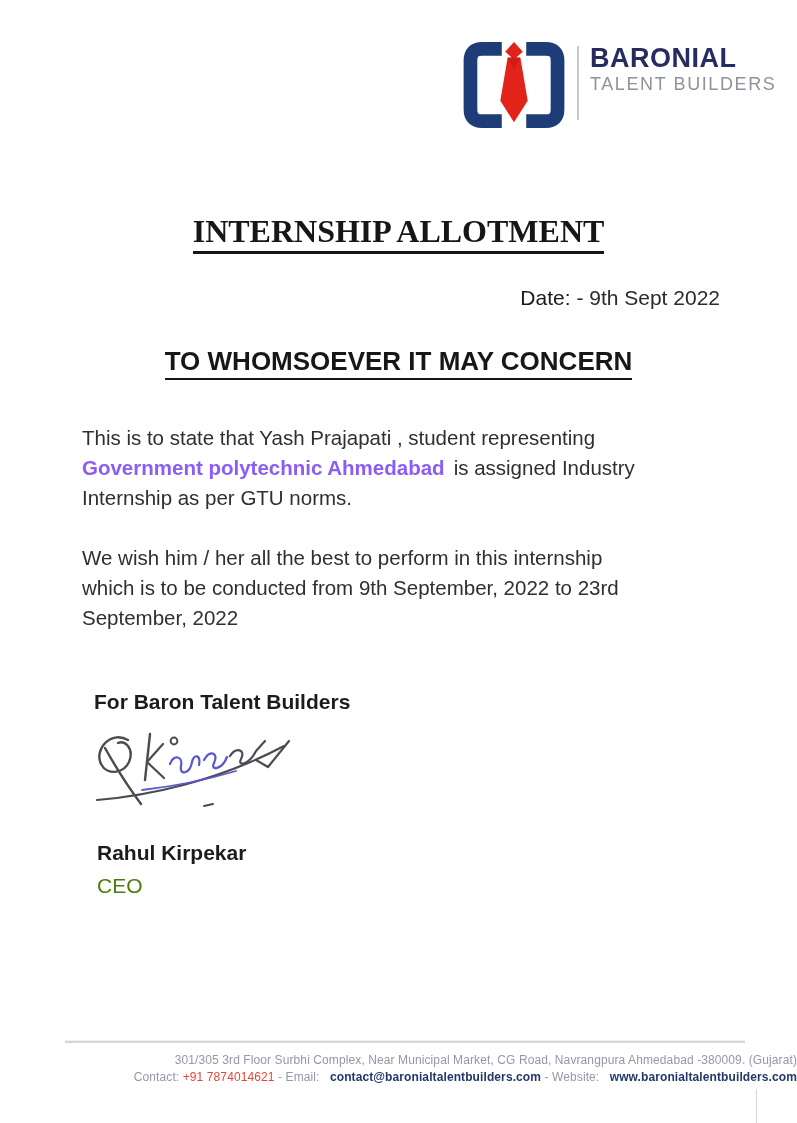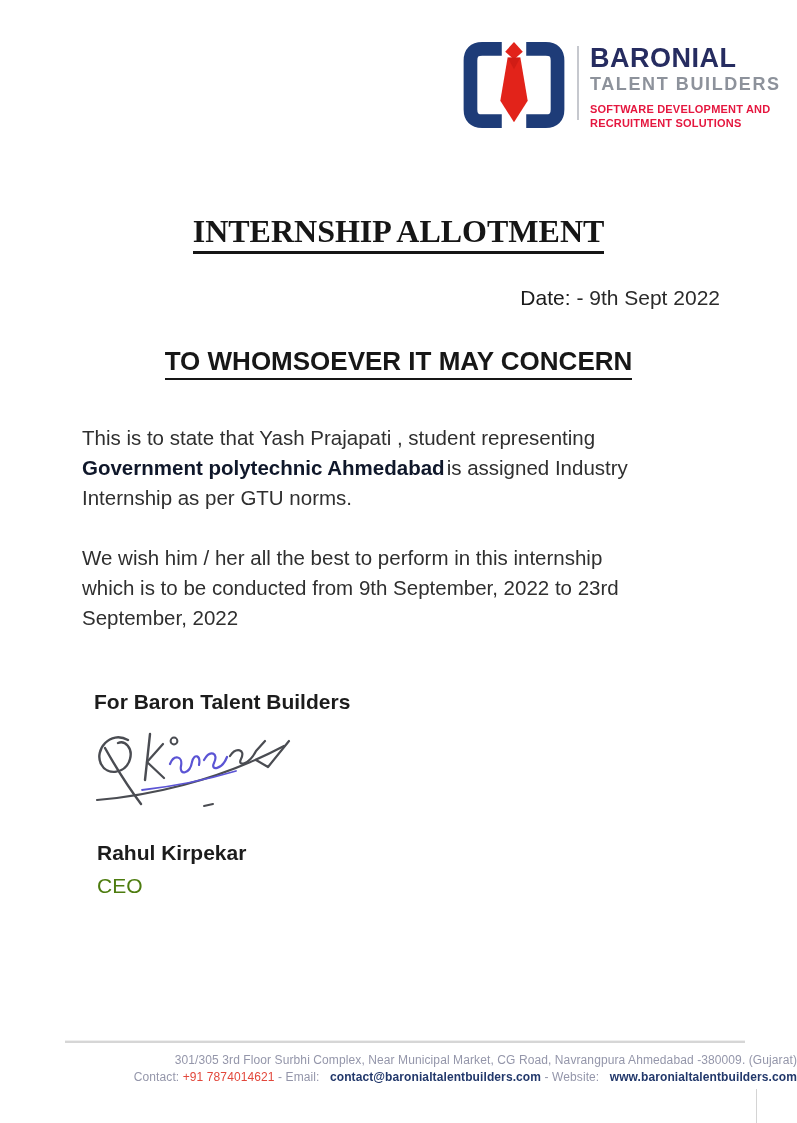--- a/index.html
+++ b/index.html
@@ -24,21 +24,21 @@
   .logo-icon { width: 104px; height: 90px; display: block; }
   .logo-divider {
     width: 2px; height: 74px; background: #c6c8ce; margin-top: 6px;
   }
   .logo-text { display: flex; flex-direction: column; padding-top: 4px; }
   .brand-name {
     font-size: 27px; font-weight: bold; color: #262c60;
     letter-spacing: 0.5px; line-height: 28px;
   }
   .brand-sub {
-    font-size: 18px; font-weight: 700; color: #8d929b;
+    font-size: 18px; font-weight: 400; color: #8d929b;
     letter-spacing: 1.6px; line-height: 22px; margin-top: 1px;
   }
   .brand-tagline {
     margin-top: 7px; font-size: 11px; font-weight: bold; color: #e5173f;
     letter-spacing: 0.2px; line-height: 14px;
   }
 
   
   .doc-title-wrap { position: absolute; top: 213px; left: 0; width: 100%; text-align: center; }
   .doc-title {
@@ -61,21 +61,21 @@
     border-bottom: 2px solid #171717; padding-bottom: 1px;
   }
 
   
   .para {
     position: absolute; left: 82px; width: 660px;
     font-size: 20.5px; line-height: 30px; color: #2f2f2f;
   }
   .para-1 { top: 423px; }
   .para-2 { top: 543px; }
-  .bold-inline { font-weight: bold; color: #0f172a; margin-right: 2px; }
+  .bold-inline { font-weight: bold; color: #8b5cf6; margin-right: 9px; }
 
   
   .signoff {
     position: absolute; left: 94px; top: 690px;
     font-size: 21px; font-weight: bold; color: #1c1c1c;
   }
   .signature { position: absolute; left: 84px; top: 726px; width: 218px; height: 88px; }
   .signatory-name {
     position: absolute; left: 97px; top: 841px;
     font-size: 21px; font-weight: bold; color: #1c1c1c;
@@ -112,24 +112,20 @@
       <path d="M40 9 L20 9 Q8 9 8 21 L8 71 Q8 83 20 83 L40 83" fill="none" stroke="#1e3c78" stroke-width="14" stroke-linejoin="round"></path>
       <path d="M65 9 L85 9 Q97 9 97 21 L97 71 Q97 83 85 83 L65 83" fill="none" stroke="#1e3c78" stroke-width="14" stroke-linejoin="round"></path>
       <polygon points="52.5,2 43.5,12 52.5,20 61.5,12" fill="#e2231a"></polygon>
       <polygon points="46,18 59,18 66.5,62 52.5,84 38.5,62" fill="#e2231a"></polygon>
       <path d="M46 18 L52.5 30 L59 18" fill="#c01510" opacity="0.5"></path>
     </svg>
     <div class="logo-divider"></div>
     <div class="logo-text">
       <span class="brand-name">BARONIAL</span>
       <span class="brand-sub">TALENT BUILDERS</span>
-      <span class="brand-tagline">
-        <span>SOFTWARE DEVELOPMENT AND</span><br>
-        <span>RECRUITMENT SOLUTIONS</span>
-      </span>
     </div>
   </div>
 
   <div class="doc-title-wrap">
     <span class="doc-title">INTERNSHIP ALLOTMENT</span>
   </div>
 
   <div class="date-line">
     <span class="date-label">Date:</span>
     <span>- 9th Sept 2022</span>

